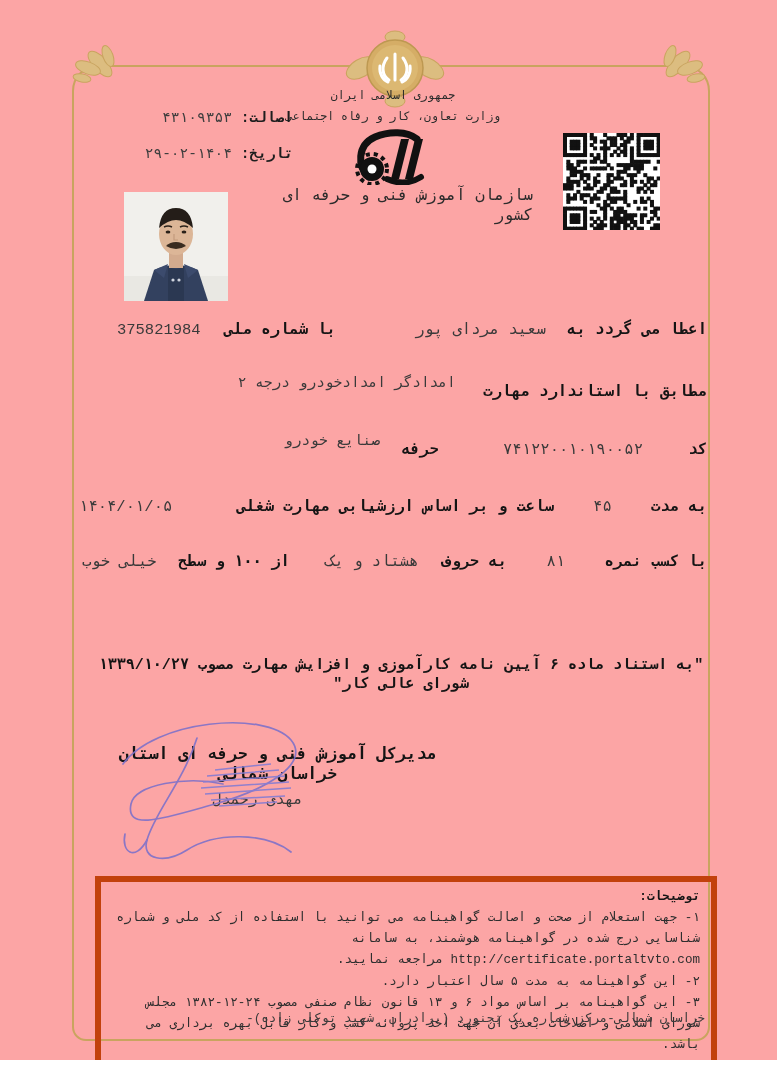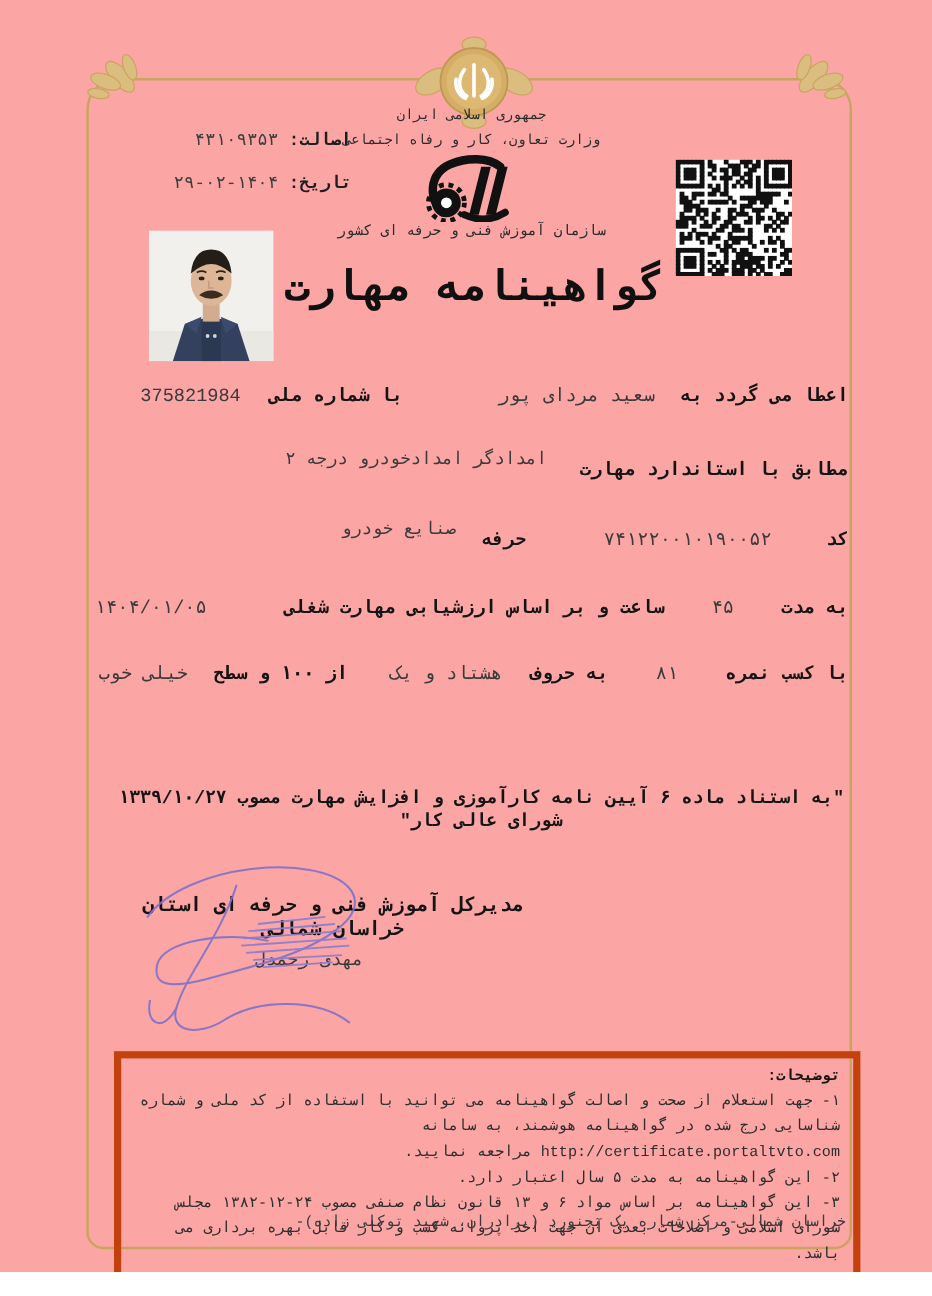--- a/index.html
+++ b/index.html
@@ -4,21 +4,21 @@
 <style>
   html,body{margin:0;padding:0;background:#ffffff;}
   .page{position:relative;width:777px;height:1060px;background:#fca5a5;overflow:hidden;
         font-family:Liberation Mono, monospace;color:#1e1e1e;}
   .abs{position:absolute;}
   
   .frame{left:72px;top:65px;width:634px;height:972px;border:2px solid #c9a45f;
          border-radius:26px 26px 14px 14px;}
   
   .hdr-line{left:273px;width:240px;text-align:center;font-size:11.5px;color:#2b2b2b;direction:rtl;}
-  .org-line{left:253px;width:280px;text-align:center;font-size:12px;color:#2b2b2b;direction:rtl;}
+  .org-line{left:253px;width:280px;text-align:right;font-size:16px;color:#2b2b2b;direction:rtl;}
   
   .meta{left:88px;top:100px;width:205px;direction:rtl;text-align:right;font-size:14.5px;line-height:36px;white-space:nowrap;}
   .meta b{font-weight:700;}
   .num{letter-spacing:2px;color:#3d3d3d;}
   
   .title{left:225px;top:219px;width:340px;text-align:center;font-size:35px;font-weight:700;
          direction:rtl;color:#101010;}
   
   .row{left:95px;width:612px;direction:rtl;text-align:right;font-size:15.5px;white-space:nowrap;}
   .row .lbl{font-weight:700;color:#141414;}
@@ -519,21 +519,20 @@
     <ellipse cx="52" cy="42" rx="17" ry="21" fill="#dcb697"></ellipse>
     <path d="M35 36 Q37 16 52 16 Q67 16 69 36 Q60 28 52 28 Q44 28 35 36Z" fill="#241d18"></path>
     <ellipse cx="44" cy="40" rx="2.4" ry="1.6" fill="#2a2119"></ellipse>
     <ellipse cx="60" cy="40" rx="2.4" ry="1.6" fill="#2a2119"></ellipse>
     <path d="M40 35 Q44 33 48 35" stroke="#2a2119" stroke-width="1.4" fill="none"></path>
     <path d="M56 35 Q60 33 64 35" stroke="#2a2119" stroke-width="1.4" fill="none"></path>
     <path d="M42 54 Q52 60 62 54 Q58 50 52 50 Q46 50 42 54Z" fill="#3a2c20"></path>
     <path d="M50 42 L50 48 L54 48" stroke="#c49b7d" stroke-width="1.2" fill="none"></path>
   </svg>
 
-  <div class="abs title">گواهینامه مهارت</div>
 
   <div class="abs row" style="top:320px;">
     <span class="lbl g12">اعطا می گردد به</span>
     <span class="val g70">سعید مردای پور</span>
     <span class="lbl g14">با شماره ملی</span>
     <span class="val num">375821984</span>
   </div>
 
   <div class="abs row" style="top:382px;">
     <span class="lbl g18">مطابق با استاندارد مهارت</span>

